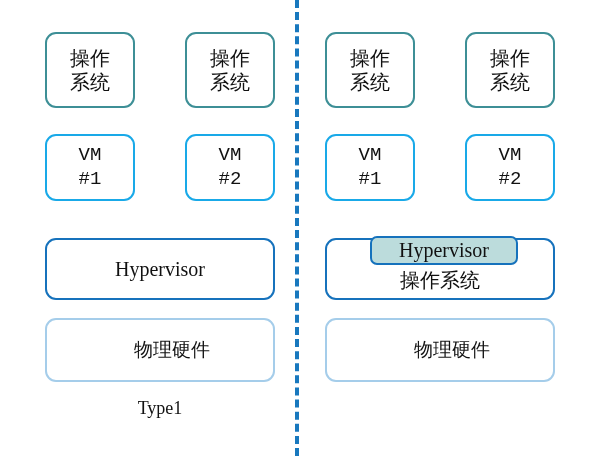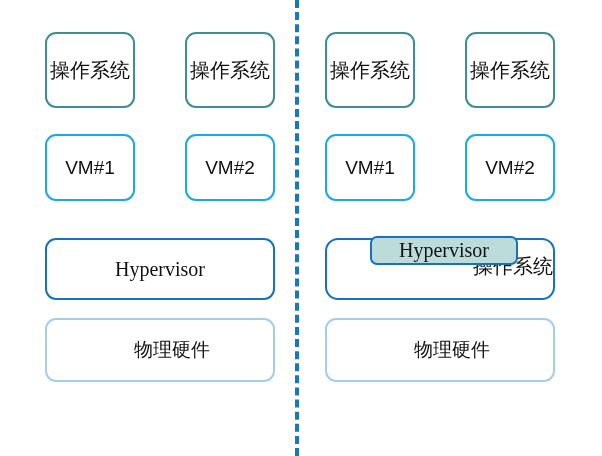--- a/index.html
+++ b/index.html
@@ -21,35 +21,36 @@
 
   
   .box {
     position: absolute;
     box-sizing: border-box;
     background: #ffffff;
     border-style: solid;
     border-width: 2px;
     border-radius: 11px;
     display: flex;
+    flex-direction: column;
     align-items: center;
     justify-content: center;
     text-align: center;
     line-height: 1.22;
   }
 
   
   .box--os {
     border-color: #3d8f96;
     font-family: "Liberation Serif", "DejaVu Serif", serif;
     font-size: 20px;
   }
   .box--vm {
     border-color: #19a9e8;
-    font-family: Liberation Sans, sans-serif;
+    font-family: Liberation Mono, monospace;
     font-size: 19px;
   }
   .box--hypervisor {
     border-color: #1672bc;
     border-width: 2.5px;
     font-family: "Liberation Serif", "DejaVu Serif", serif;
     font-size: 20px;
   }
   .box--hostos {
     border-color: #1672bc;
@@ -130,20 +131,21 @@
   </div>
 
   <div class="box box--hypervisor" style="left:45px; top:238px; width:230px; height:62px;">
     <span class="box-line">Hypervisor</span>
   </div>
 
   <div class="box box--hardware" style="left:45px; top:318px; width:230px; height:64px;">
     <span class="box-line cjk">物理硬件</span>
   </div>
 
+  <div class="caption" style="left:45px; top:398px; width:230px;">Type1</div>
 
   <div class="divider" style="left:295px;"></div>
 
   <div class="box box--os" style="left:325px; top:32px; width:90px; height:76px;">
     <span class="box-line cjk">操作</span>
     <span class="box-line cjk">系统</span>
   </div>
 
   <div class="box box--os" style="left:465px; top:32px; width:90px; height:76px;">
     <span class="box-line cjk">操作</span>
@@ -153,21 +155,21 @@
   <div class="box box--vm" style="left:325px; top:134px; width:90px; height:67px;">
     <span class="box-line">VM</span>
     <span class="box-line">#1</span>
   </div>
 
   <div class="box box--vm" style="left:465px; top:134px; width:90px; height:67px;">
     <span class="box-line">VM</span>
     <span class="box-line">#2</span>
   </div>
 
-  <div class="box box--hostos" style="left:325px; top:238px; width:230px; height:62px;border-radius:13px;">
+  <div class="box box--hostos" style="left:325px; top:238px; width:230px; height:62px;">
     <span class="box-line cjk">操作系统</span>
   </div>
 
   <div class="badge" style="left:370px; top:236px; width:148px; height:29px;">
     <span>Hypervisor</span>
   </div>
 
   <div class="box box--hardware" style="left:325px; top:318px; width:230px; height:64px;">
     <span class="box-line cjk">物理硬件</span>
   </div>

